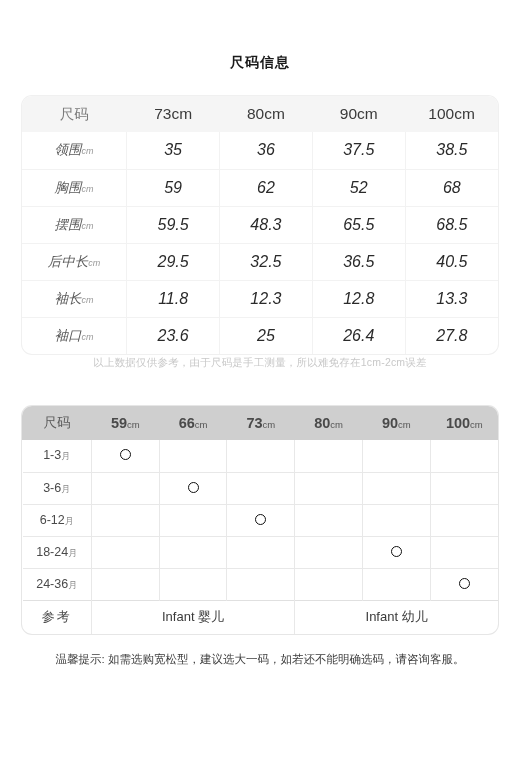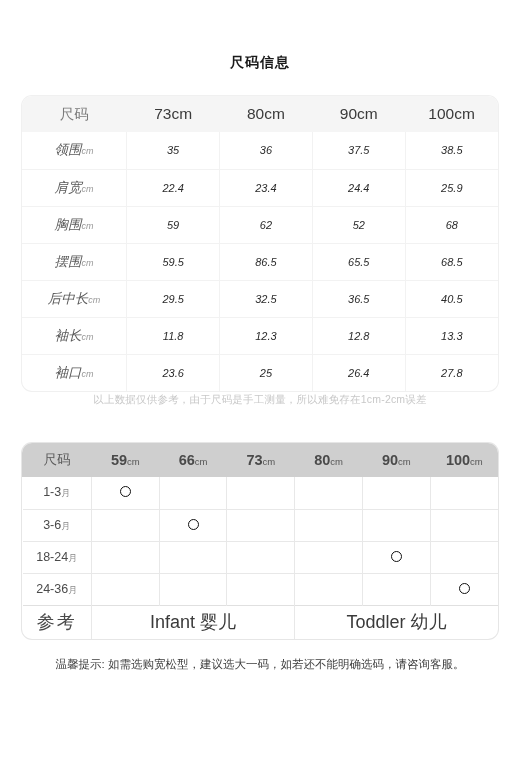--- a/index.html
+++ b/index.html
@@ -32,21 +32,21 @@
     background: #fff;
     box-shadow: 0 0 0 1px #f0f0f0;
   }
   table.t1 {
     width: 100%;
     border-collapse: collapse;
     table-layout: fixed;
   }
   table.t1 th, table.t1 td {
     text-align: center;
-    font-size: 11px;
+    font-size: 16px;
     color: #2a2a2a;
     height: 37px;
     vertical-align: middle;
   }
   table.t1 thead th {
     background: #f5f5f5;
     font-weight: normal;
     color: #7a7a7a;
     font-size: 14.5px;
     height: 36px;
@@ -110,21 +110,21 @@
     font-size: 13.5px;
     color: #5a5a5a;
   }
   table.t2 tbody tr { border-top: 1px solid #e8e8e8; }
   table.t2 tbody tr:first-child { border-top: none; }
   table.t2 tbody td { border-left: 1px solid #e8e8e8; }
   table.t2 tbody td:first-child { border-left: none; color: #4a4a4a; font-size: 12.5px; }
   table.t2 tfoot tr { border-top: 1px solid #e0e0e0; }
   table.t2 tfoot td {
     height: 34px;
-    font-size: 18px;
+    font-size: 13px;
     color: #3a3a3a;
     border-left: 1px solid #e8e8e8;
     margin-top: 48px;
   }
   table.t2 tfoot td:first-child {
     border-left: none;
     letter-spacing: 2px;
     color: #4a4a4a;
   }
   .t2-col0 { width: 14.5%; }
@@ -173,37 +173,30 @@
       </thead>
       <tbody id="t1body">
           <tr>
             <td class="rowlabel"><span>领围</span><span class="unit-sm">cm</span></td>
             <td>35</td>
             <td>36</td>
             <td>37.5</td>
             <td>38.5</td>
           </tr>
           <tr>
-            <td class="rowlabel"><span>肩宽</span><span class="unit-sm">cm</span></td>
-            <td>22.4</td>
-            <td>23.4</td>
-            <td>24.4</td>
-            <td>25.9</td>
-          </tr>
-          <tr>
             <td class="rowlabel"><span>胸围</span><span class="unit-sm">cm</span></td>
             <td>59</td>
             <td>62</td>
             <td>52</td>
             <td>68</td>
           </tr>
           <tr>
             <td class="rowlabel"><span>摆围</span><span class="unit-sm">cm</span></td>
             <td>59.5</td>
-            <td>86.5</td>
+            <td>48.3</td>
             <td>65.5</td>
             <td>68.5</td>
           </tr>
           <tr>
             <td class="rowlabel"><span>后中长</span><span class="unit-sm">cm</span></td>
             <td>29.5</td>
             <td>32.5</td>
             <td>36.5</td>
             <td>40.5</td>
           </tr>
@@ -262,20 +255,29 @@
           <tr>
             <td><span>3-6</span><span class="age-unit">月</span></td>
             <td></td>
             <td><span class="dot"></span></td>
             <td></td>
             <td></td>
             <td></td>
             <td></td>
           </tr>
           <tr>
+            <td><span>6-12</span><span class="age-unit">月</span></td>
+            <td></td>
+            <td></td>
+            <td><span class="dot"></span></td>
+            <td></td>
+            <td></td>
+            <td></td>
+          </tr>
+          <tr>
             <td><span>18-24</span><span class="age-unit">月</span></td>
             <td></td>
             <td></td>
             <td></td>
             <td></td>
             <td><span class="dot"></span></td>
             <td></td>
           </tr>
           <tr>
             <td><span>24-36</span><span class="age-unit">月</span></td>
@@ -284,21 +286,21 @@
             <td></td>
             <td></td>
             <td></td>
             <td><span class="dot"></span></td>
           </tr>
         </tbody>
       <tfoot>
         <tr id="t2foot">
             <td>参考</td>
             <td colspan="3">Infant 婴儿</td>
-            <td colspan="3">Toddler 幼儿</td>
+            <td colspan="3">Infant 幼儿</td>
           </tr>
       </tfoot>
     </table>
   </div>
 
   <div class="note2">温馨提示: 如需选购宽松型，建议选大一码，如若还不能明确选码，请咨询客服。</div>
 
 </div>
 
 </body></html>

